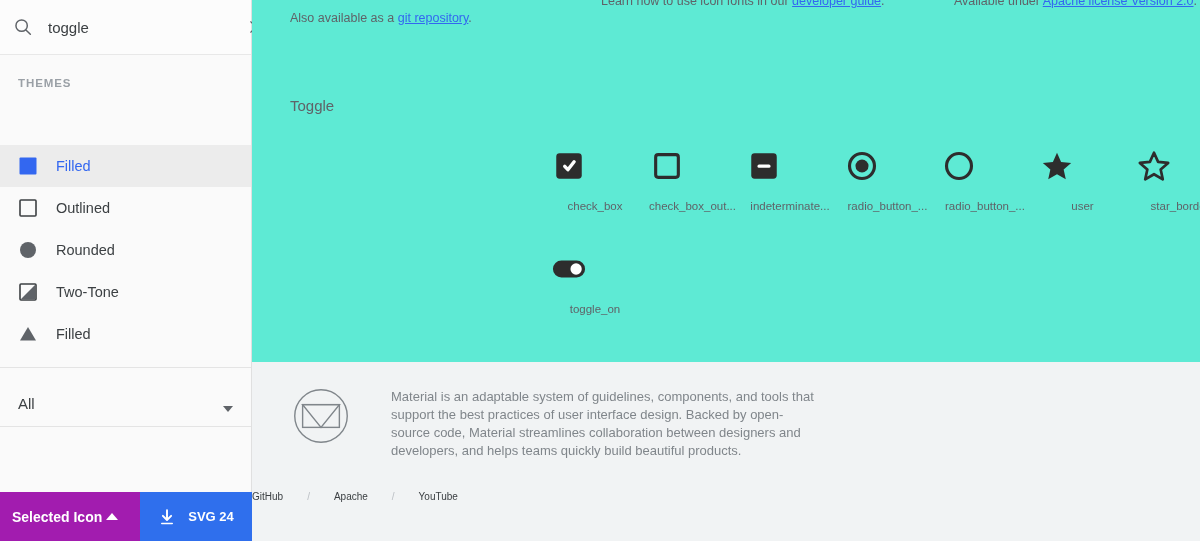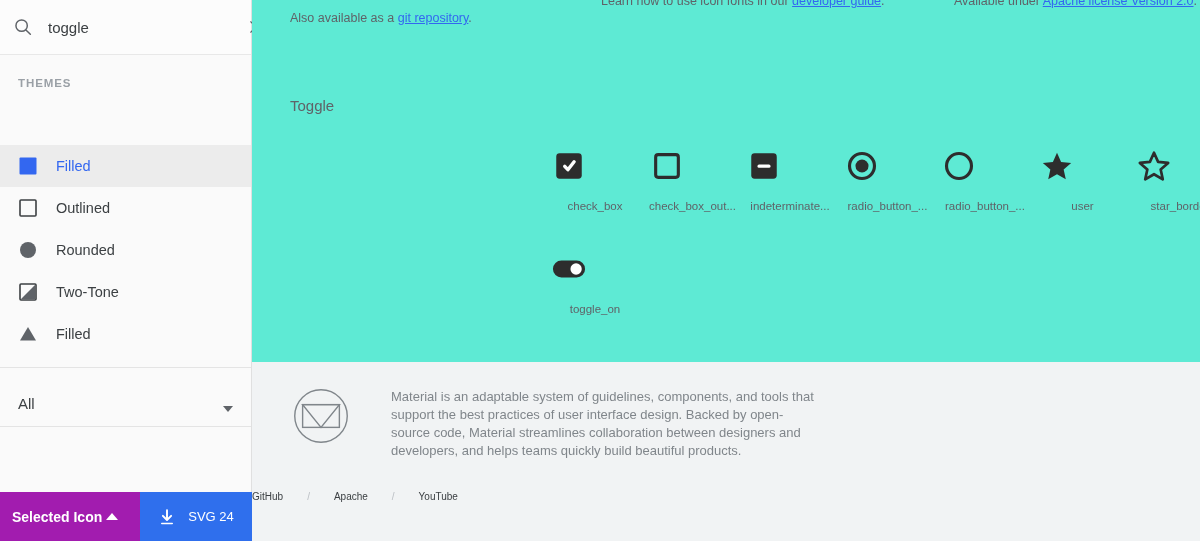--- a/index.html
+++ b/index.html
@@ -144,21 +144,21 @@
   }
   .svg-btn {
     flex: 0 0 112px;
     background: #2f6fed;
     color: #ffffff;
     display: flex;
     align-items: center;
     justify-content: center;
     gap: 12px;
     font-size: 13px;
-    font-weight: normal;
+    font-weight: bold;
     cursor: pointer;
   }
   .dl-icon { width: 18px; height: 18px; display: block; }
 
   
   .main {
     flex: 1 1 auto;
     height: 541px;
     position: relative;
     background: #5eead4;

